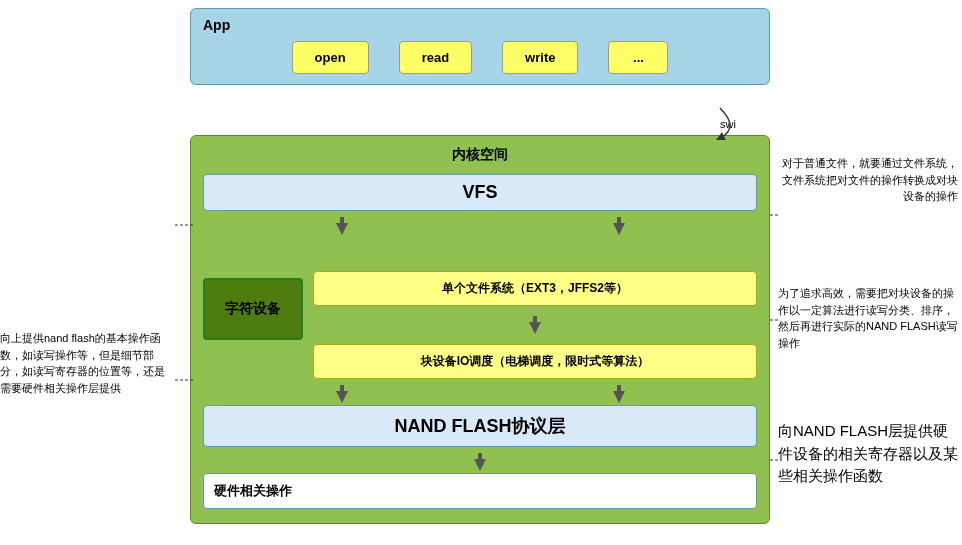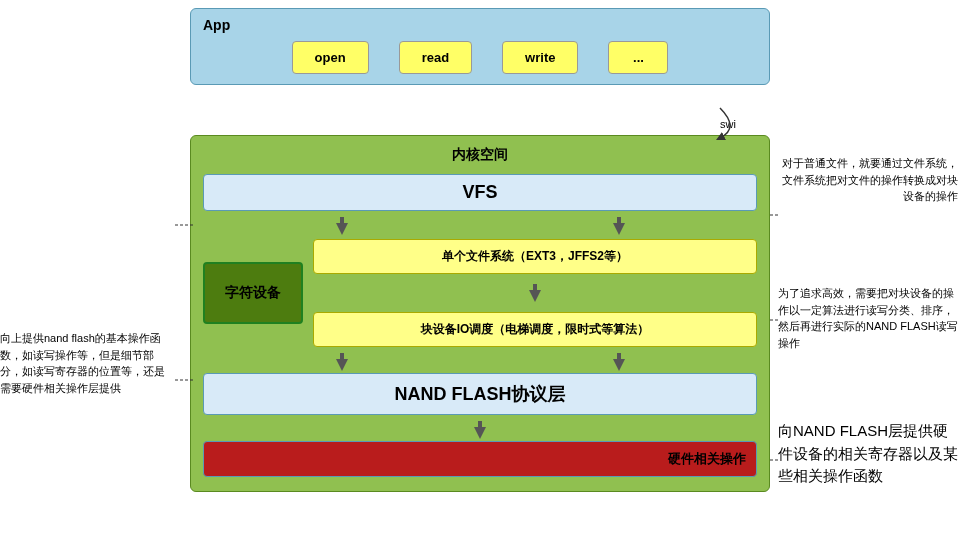--- a/index.html
+++ b/index.html
@@ -118,20 +118,21 @@
       flex: 0 0 100px;
       align-self: center;
     }
 
     
     .right-col {
       flex: 1;
       display: flex;
       flex-direction: column;
       gap: 8px;
+      margin-top: 32px;
     }
     .fs-box {
       background: #ffff88;
       border: 1.5px solid #aaaa00;
       border-radius: 4px;
       text-align: center;
       padding: 8px 6px;
       font-size: 12px;
       font-weight: bold;
       color: #000;
@@ -155,24 +156,24 @@
       text-align: center;
       padding: 8px 10px;
       font-size: 18px;
       font-weight: bold;
       color: #000;
       margin-bottom: 6px;
     }
 
     
     .hw-ops-box {
-      background: #b91c1c;
+      background: #ffffff;
       border: 1.5px solid #5a9ab5;
       border-radius: 4px;
-      text-align: right;
+      text-align: left;
       padding: 8px 10px;
       font-size: 13px;
       font-weight: bold;
       color: #000;
     }
 
     
     .arrow-down {
       display: flex;
       justify-content: center;

